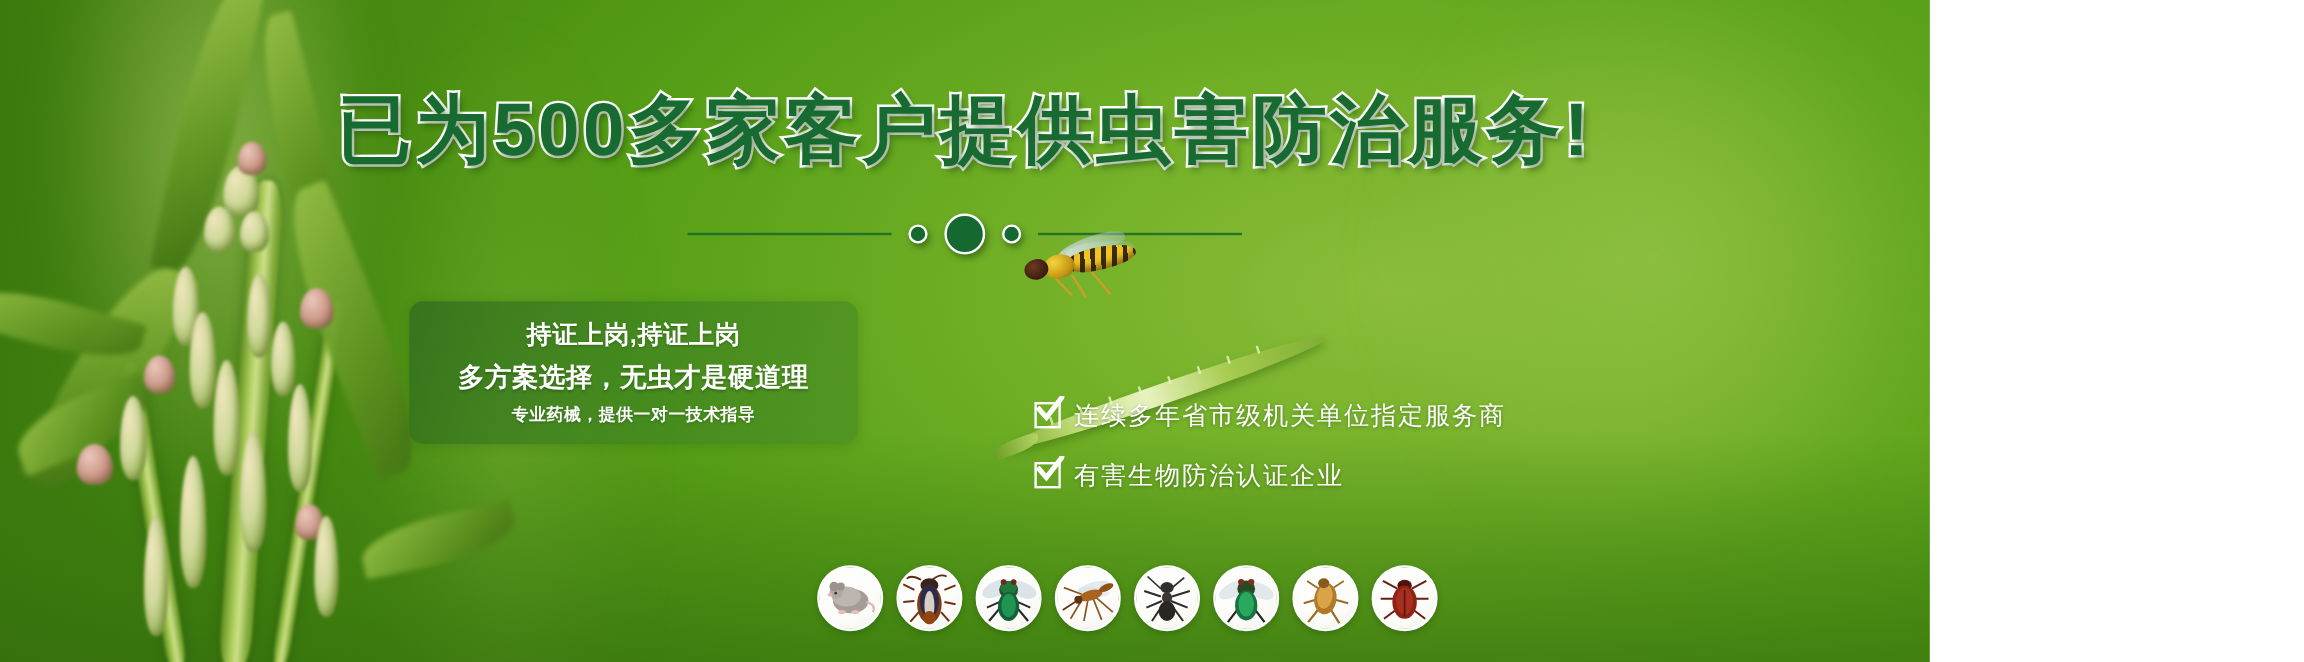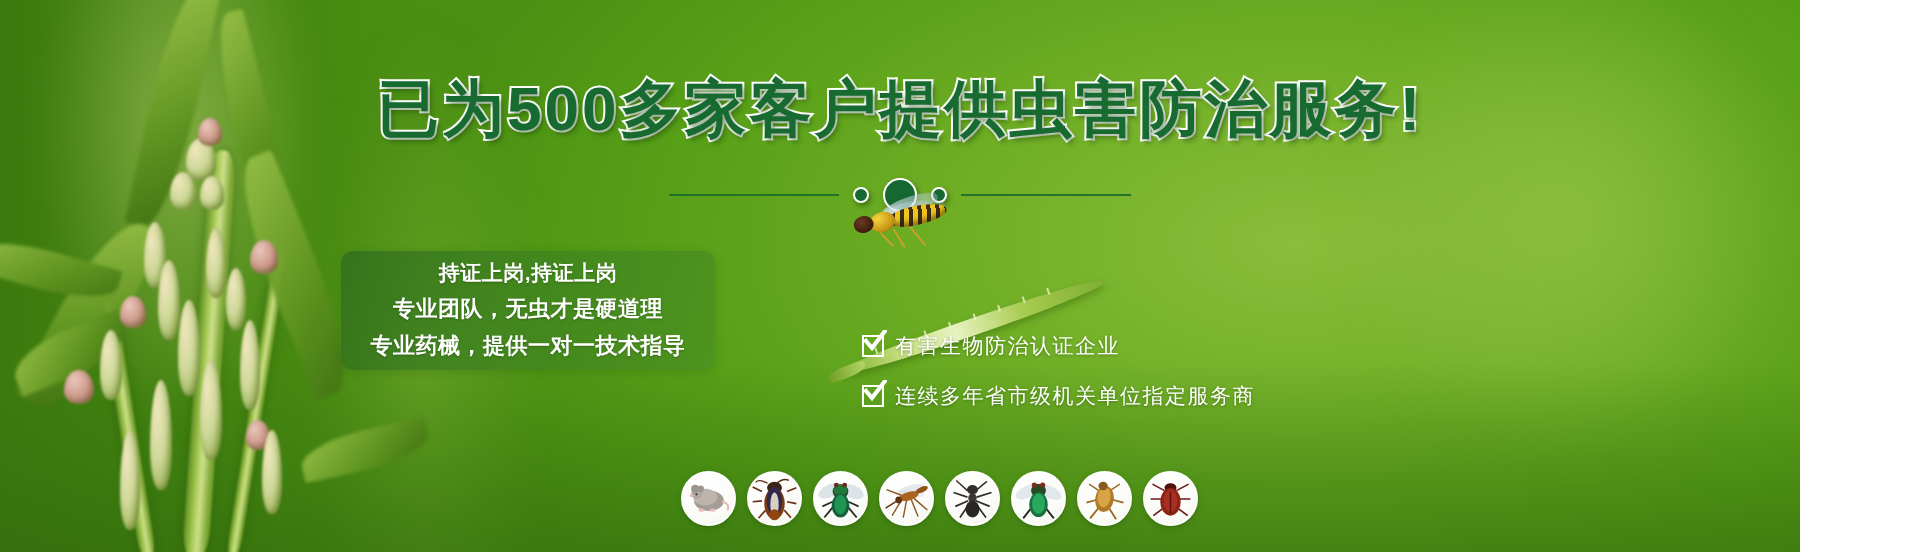--- a/index.html
+++ b/index.html
@@ -6,21 +6,21 @@
 
   html, body {
     width: 1920px;
     height: 552px;
     overflow: hidden;
     font-family: "Liberation Sans", sans-serif;
   }
 
   #banner {
     position: relative;
-    width: 1800px;
+    width: 1608px;
     height: 552px;
     overflow: hidden;
     background: #5aa019;
     text-decoration: underline;
   }
 
   
   .bg-base {
     position: absolute;
     inset: 0;
@@ -219,21 +219,21 @@
   }
   .panel-line {
     color: #ffffff;
     font-weight: bold;
     white-space: nowrap;
     text-shadow: 0 1px 2px rgba(20,50,5,.35);
     font-family: "Liberation Sans", "DejaVu Sans", sans-serif;
   }
   .panel-line.l1 { font-size: 21px; letter-spacing: .5px; }
   .panel-line.l2 { font-size: 22px; letter-spacing: .5px; }
-  .panel-line.l3 { font-size: 22px; letter-spacing: .5px; }
+  .panel-line.l3 { font-size: 14px; letter-spacing: .5px; }
 
   
   .checklist {
     position: absolute;
     left: 862px; top: 332px;
     display: flex;
     flex-direction: column;
     gap: 22px;
   }
   .check-row {
@@ -358,42 +358,42 @@
     <div class="hf-leg" style="left:56px; top:26px; width:26px; transform:rotate(62deg);"></div>
     <div class="hf-wing"></div>
     <div class="hf-wing w2"></div>
     <div class="hf-abdomen"></div>
     <div class="hf-thorax"></div>
     <div class="hf-head"></div>
   </div>
 
   <div class="panel">
     <div class="panel-line l1">持证上岗,持证上岗</div>
-    <div class="panel-line l2">专业团队，无虫才是硬道理</div>
+    <div class="panel-line l2">多方案选择，无虫才是硬道理</div>
     <div class="panel-line l3">专业药械，提供一对一技术指导</div>
   </div>
 
   <div class="checklist">
     <div class="check-row">
       <span class="check-box">
         <span class="bx"></span>
         <svg class="tick" viewBox="0 0 24 22" fill="none" aria-hidden="true">
           <path d="M3 11 L9 18 L22 1" stroke="#ffffff" stroke-width="4.2" stroke-linecap="square" fill="none"></path>
         </svg>
       </span>
-      <span class="check-text">有害生物防治认证企业</span>
+      <span class="check-text">连续多年省市级机关单位指定服务商</span>
     </div>
     <div class="check-row">
       <span class="check-box">
         <span class="bx"></span>
         <svg class="tick" viewBox="0 0 24 22" fill="none" aria-hidden="true">
           <path d="M3 11 L9 18 L22 1" stroke="#ffffff" stroke-width="4.2" stroke-linecap="square" fill="none"></path>
         </svg>
       </span>
-      <span class="check-text">连续多年省市级机关单位指定服务商</span>
+      <span class="check-text">有害生物防治认证企业</span>
     </div>
   </div>
 
   <div class="pest-row">
 
     <div class="pest">
       <svg viewBox="0 0 55 55">
         <ellipse cx="28" cy="30" rx="16" ry="11" fill="#a49c96"></ellipse>
         <ellipse cx="24" cy="26" rx="13" ry="9" fill="#bdb5ae"></ellipse>
         <circle cx="15" cy="22" r="6" fill="#b0a8a1"></circle>

